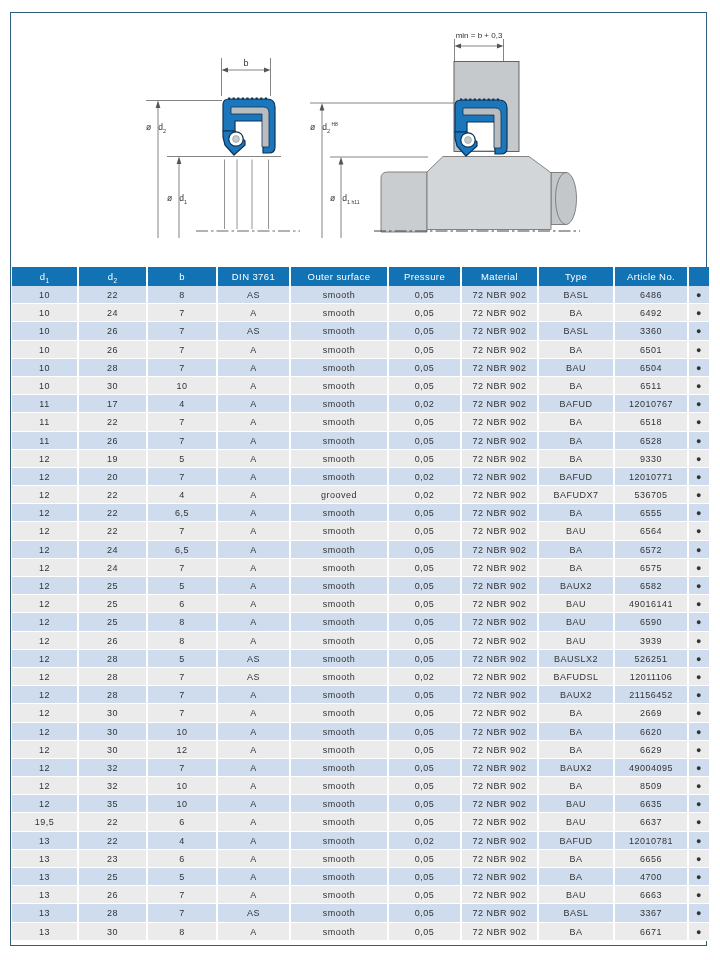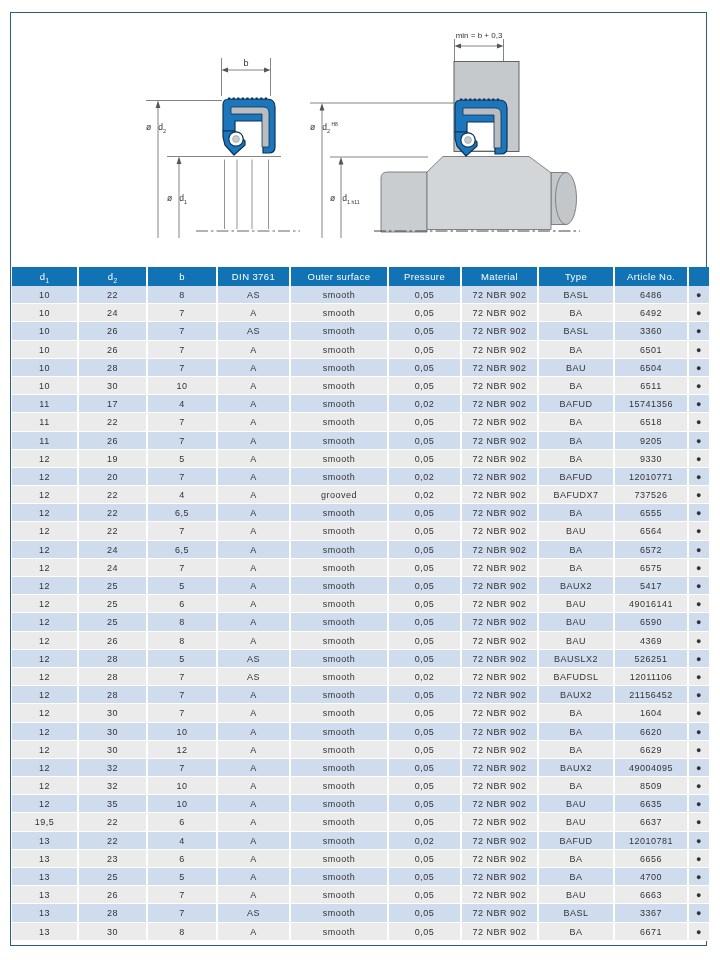--- a/index.html
+++ b/index.html
@@ -209,21 +209,21 @@
         </div>
         <div class="t-row row-blue">
           <span class="t-cell">11</span>
           <span class="t-cell">17</span>
           <span class="t-cell">4</span>
           <span class="t-cell">A</span>
           <span class="t-cell">smooth</span>
           <span class="t-cell">0,02</span>
           <span class="t-cell">72 NBR 902</span>
           <span class="t-cell">BAFUD</span>
-          <span class="t-cell">15741356</span>
+          <span class="t-cell">12010767</span>
           <span class="t-cell dot-cell">●</span>
         </div>
         <div class="t-row row-gray">
           <span class="t-cell">11</span>
           <span class="t-cell">22</span>
           <span class="t-cell">7</span>
           <span class="t-cell">A</span>
           <span class="t-cell">smooth</span>
           <span class="t-cell">0,05</span>
           <span class="t-cell">72 NBR 902</span>
@@ -233,21 +233,21 @@
         </div>
         <div class="t-row row-blue">
           <span class="t-cell">11</span>
           <span class="t-cell">26</span>
           <span class="t-cell">7</span>
           <span class="t-cell">A</span>
           <span class="t-cell">smooth</span>
           <span class="t-cell">0,05</span>
           <span class="t-cell">72 NBR 902</span>
           <span class="t-cell">BA</span>
-          <span class="t-cell">9205</span>
+          <span class="t-cell">6528</span>
           <span class="t-cell dot-cell">●</span>
         </div>
         <div class="t-row row-gray">
           <span class="t-cell">12</span>
           <span class="t-cell">19</span>
           <span class="t-cell">5</span>
           <span class="t-cell">A</span>
           <span class="t-cell">smooth</span>
           <span class="t-cell">0,05</span>
           <span class="t-cell">72 NBR 902</span>
@@ -269,21 +269,21 @@
         </div>
         <div class="t-row row-gray">
           <span class="t-cell">12</span>
           <span class="t-cell">22</span>
           <span class="t-cell">4</span>
           <span class="t-cell">A</span>
           <span class="t-cell">grooved</span>
           <span class="t-cell">0,02</span>
           <span class="t-cell">72 NBR 902</span>
           <span class="t-cell">BAFUDX7</span>
-          <span class="t-cell">737526</span>
+          <span class="t-cell">536705</span>
           <span class="t-cell dot-cell">●</span>
         </div>
         <div class="t-row row-blue">
           <span class="t-cell">12</span>
           <span class="t-cell">22</span>
           <span class="t-cell">6,5</span>
           <span class="t-cell">A</span>
           <span class="t-cell">smooth</span>
           <span class="t-cell">0,05</span>
           <span class="t-cell">72 NBR 902</span>
@@ -329,21 +329,21 @@
         </div>
         <div class="t-row row-blue">
           <span class="t-cell">12</span>
           <span class="t-cell">25</span>
           <span class="t-cell">5</span>
           <span class="t-cell">A</span>
           <span class="t-cell">smooth</span>
           <span class="t-cell">0,05</span>
           <span class="t-cell">72 NBR 902</span>
           <span class="t-cell">BAUX2</span>
-          <span class="t-cell">5417</span>
+          <span class="t-cell">6582</span>
           <span class="t-cell dot-cell">●</span>
         </div>
         <div class="t-row row-gray">
           <span class="t-cell">12</span>
           <span class="t-cell">25</span>
           <span class="t-cell">6</span>
           <span class="t-cell">A</span>
           <span class="t-cell">smooth</span>
           <span class="t-cell">0,05</span>
           <span class="t-cell">72 NBR 902</span>
@@ -365,21 +365,21 @@
         </div>
         <div class="t-row row-gray">
           <span class="t-cell">12</span>
           <span class="t-cell">26</span>
           <span class="t-cell">8</span>
           <span class="t-cell">A</span>
           <span class="t-cell">smooth</span>
           <span class="t-cell">0,05</span>
           <span class="t-cell">72 NBR 902</span>
           <span class="t-cell">BAU</span>
-          <span class="t-cell">4369</span>
+          <span class="t-cell">3939</span>
           <span class="t-cell dot-cell">●</span>
         </div>
         <div class="t-row row-blue">
           <span class="t-cell">12</span>
           <span class="t-cell">28</span>
           <span class="t-cell">5</span>
           <span class="t-cell">AS</span>
           <span class="t-cell">smooth</span>
           <span class="t-cell">0,05</span>
           <span class="t-cell">72 NBR 902</span>
@@ -413,21 +413,21 @@
         </div>
         <div class="t-row row-gray">
           <span class="t-cell">12</span>
           <span class="t-cell">30</span>
           <span class="t-cell">7</span>
           <span class="t-cell">A</span>
           <span class="t-cell">smooth</span>
           <span class="t-cell">0,05</span>
           <span class="t-cell">72 NBR 902</span>
           <span class="t-cell">BA</span>
-          <span class="t-cell">1604</span>
+          <span class="t-cell">2669</span>
           <span class="t-cell dot-cell">●</span>
         </div>
         <div class="t-row row-blue">
           <span class="t-cell">12</span>
           <span class="t-cell">30</span>
           <span class="t-cell">10</span>
           <span class="t-cell">A</span>
           <span class="t-cell">smooth</span>
           <span class="t-cell">0,05</span>
           <span class="t-cell">72 NBR 902</span>

